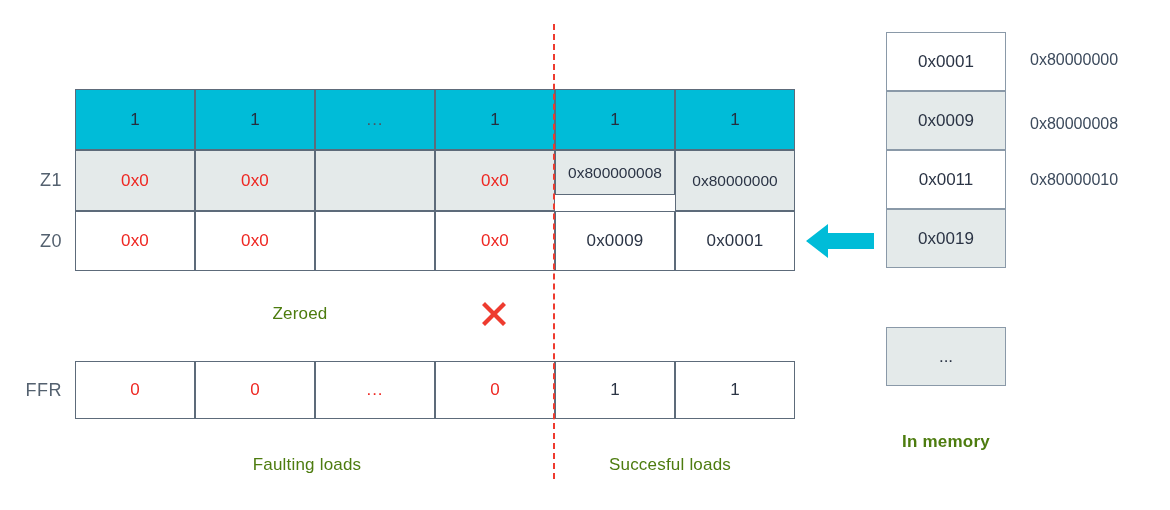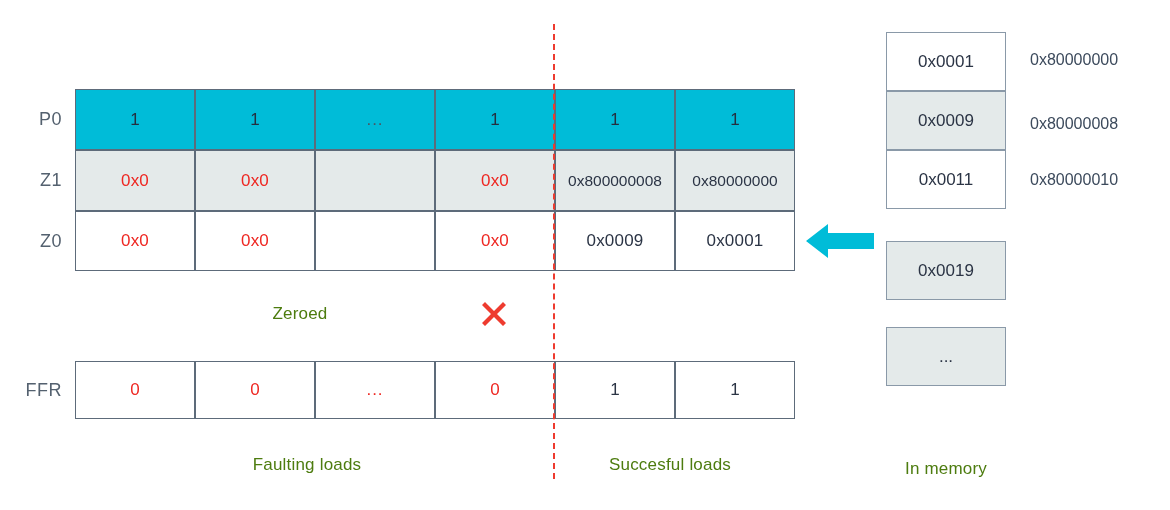--- a/index.html
+++ b/index.html
@@ -98,37 +98,36 @@
   #arrow { position: absolute; left: 806px; top: 222px; }
 
   
   #xmark { position: absolute; left: 474px; top: 294px; }
 </style>
 </head>
 <body>
 
 <div id="canvas">
 
-  <div class="rowlabel" style="top:89px;height:61px;">P0</div>
   <div class="rowlabel" style="top:150px;height:61px;">Z1</div>
   <div class="rowlabel" style="top:211px;height:60px;">Z0</div>
   <div class="rowlabel" style="top:361px;height:58px;">FFR</div>
 
   <div class="cell p0" style="left:75px;top:89px;width:120px;height:61px;">1</div>
   <div class="cell p0" style="left:195px;top:89px;width:120px;height:61px;">1</div>
   <div class="cell p0 dots" style="left:315px;top:89px;width:120px;height:61px;">...</div>
   <div class="cell p0" style="left:435px;top:89px;width:120px;height:61px;">1</div>
   <div class="cell p0" style="left:555px;top:89px;width:120px;height:61px;">1</div>
   <div class="cell p0" style="left:675px;top:89px;width:120px;height:61px;">1</div>
 
   <div class="cell gray red" style="left:75px;top:150px;width:120px;height:61px;">0x0</div>
   <div class="cell gray red" style="left:195px;top:150px;width:120px;height:61px;">0x0</div>
   <div class="cell gray" style="left:315px;top:150px;width:120px;height:61px;"></div>
   <div class="cell gray red" style="left:435px;top:150px;width:120px;height:61px;">0x0</div>
-  <div class="cell gray small" style="left:555px;top:150px;width:120px;height:61px;">0x800000008</div>
+  <div class="cell gray small" style="left:555px;top:150px;width:120px;height:45px;">0x800000008</div>
   <div class="cell gray small" style="left:675px;top:150px;width:120px;height:61px;">0x80000000</div>
 
   <div class="cell white red" style="left:75px;top:211px;width:120px;height:60px;">0x0</div>
   <div class="cell white red" style="left:195px;top:211px;width:120px;height:60px;">0x0</div>
   <div class="cell white" style="left:315px;top:211px;width:120px;height:60px;"></div>
   <div class="cell white red" style="left:435px;top:211px;width:120px;height:60px;">0x0</div>
   <div class="cell white" style="left:555px;top:211px;width:120px;height:60px;">0x0009</div>
   <div class="cell white" style="left:675px;top:211px;width:120px;height:60px;">0x0001</div>
 
   <div class="cell white red" style="left:75px;top:361px;width:120px;height:58px;">0</div>
@@ -150,24 +149,24 @@
 
   <div id="arrow">
     <svg width="68" height="38" viewBox="0 0 68 38">
       <path d="M0 19 L22 2 L22 11 L68 11 L68 27 L22 27 L22 36 Z" fill="#00bcd8"></path>
     </svg>
   </div>
 
   <div class="memcell white" style="top:32px;height:59px;">0x0001</div>
   <div class="memcell gray" style="top:91px;height:59px;">0x0009</div>
   <div class="memcell white" style="top:150px;height:59px;">0x0011</div>
-  <div class="memcell gray" style="top:209px;height:59px;margin-top:32px;">0x0019</div>
+  <div class="memcell gray" style="top:209px;height:59px;">0x0019</div>
   <div class="memcell gray" style="top:327px;height:59px;">...</div>
 
   <div class="memaddr" style="top:51px;">0x80000000</div>
   <div class="memaddr" style="top:115px;">0x80000008</div>
   <div class="memaddr" style="top:171px;">0x80000010</div>
 
   <div class="caption" style="left:540px;top:455px;width:260px;">Succesful loads</div>
   <div class="caption" style="left:177px;top:455px;width:260px;">Faulting loads</div>
-  <div class="caption" style="left:866px;top:459px;width:160px;">In memory</div>
+  <div class="caption" style="left:866px;top:432px;width:160px;font-weight:bold;">In memory</div>
 
 </div>
 
 </body></html>

